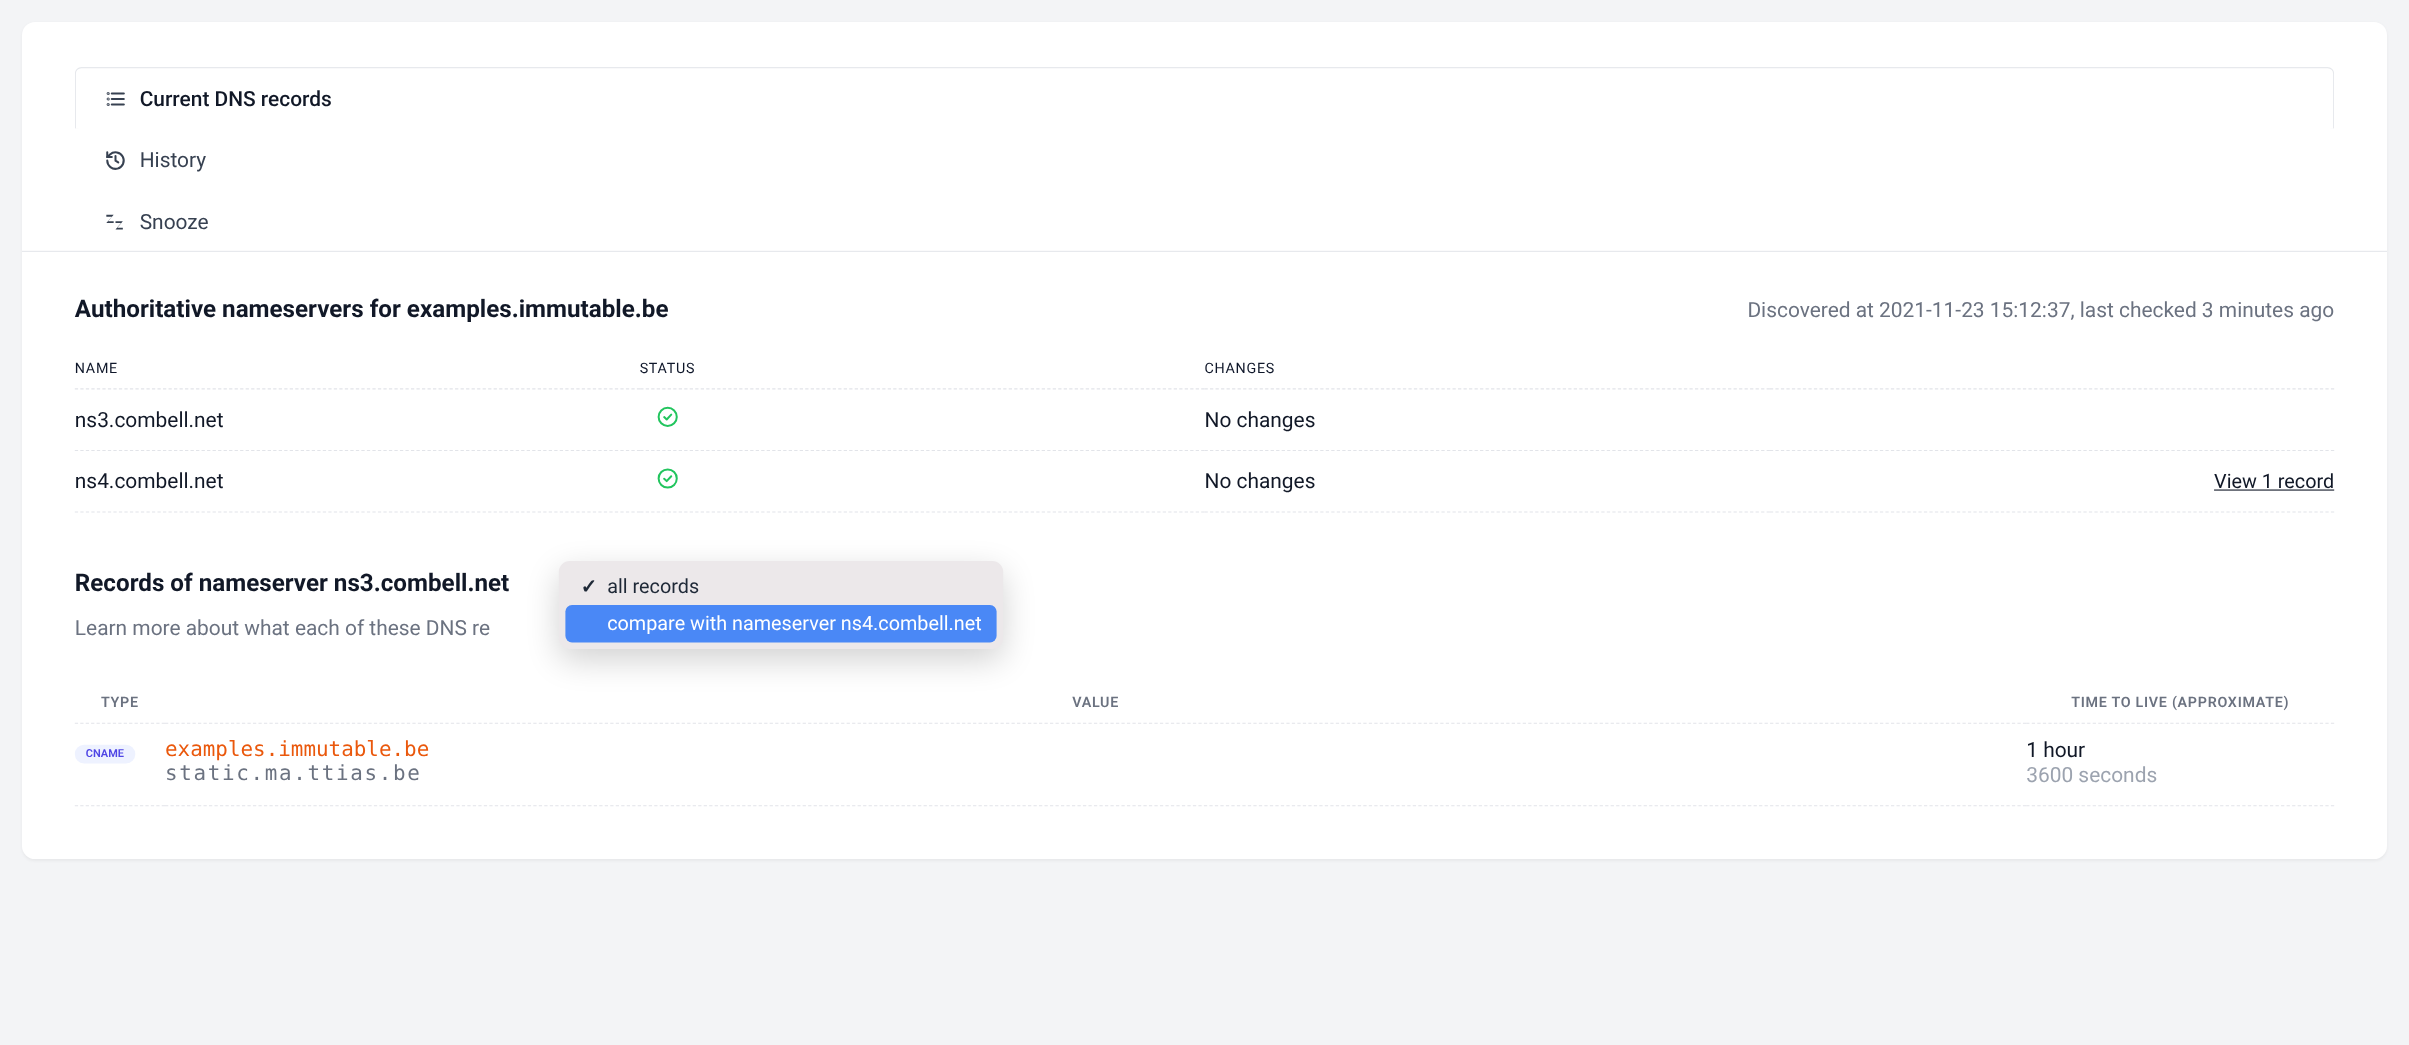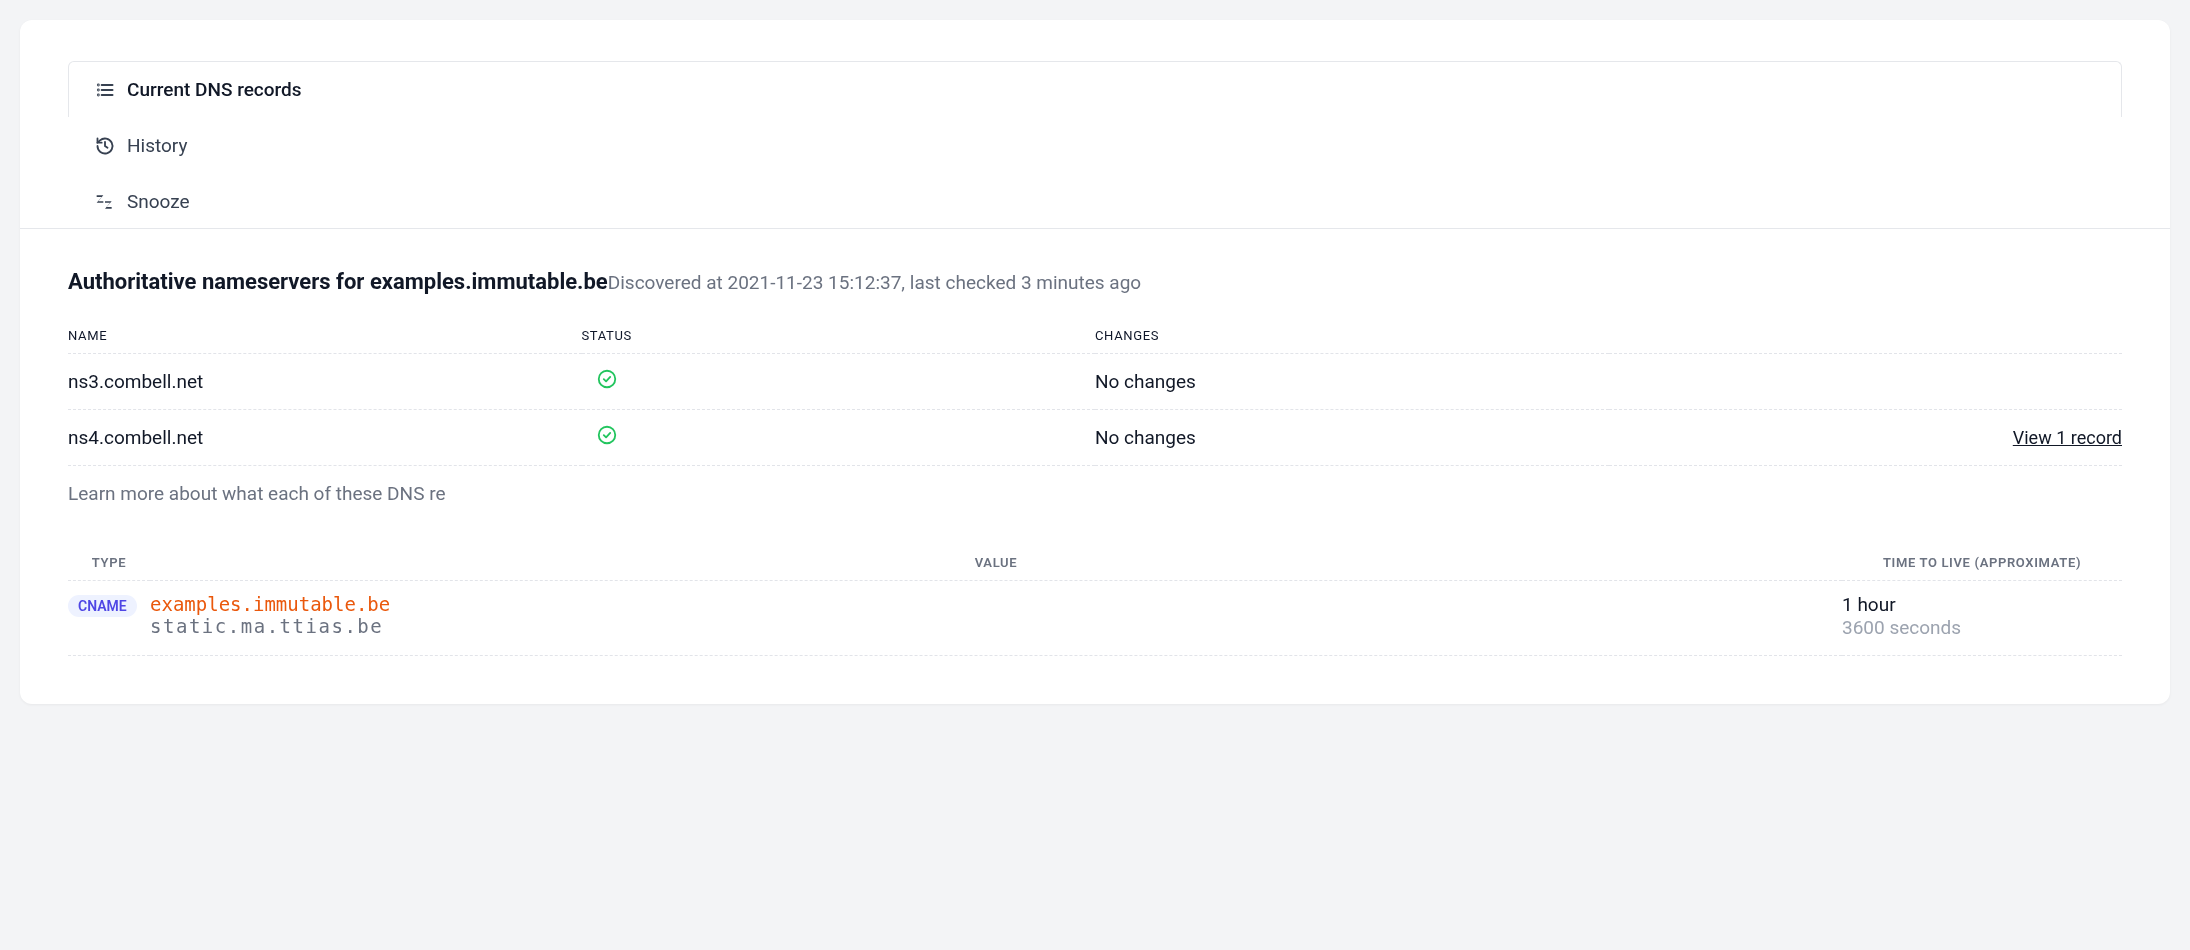--- a/index.html
+++ b/index.html
@@ -56,20 +56,21 @@
   .tab-icon {
     width: 20px;
     height: 20px;
     display: inline-flex;
     align-items: center;
     justify-content: center;
     color: #374151;
   }
   .section-head {
     display: flex;
+    justify-content: space-between;
     align-items: baseline;
     margin-top: 40px;
     margin-bottom: 24px;
   }
   .section-title {
     font-size: 22px;
     font-weight: 700;
     color: #111827;
   }
   .section-meta {
@@ -195,21 +196,21 @@
     font-size: 19px;
     vertical-align: top;
   }
   .rec-type-col { width: 82px; }
   .rec-value-col { width: auto; }
   .rec-ttl-col { width: 280px; }
   .type-badge {
     display: inline-block;
     background: #eef2ff;
     color: #4f46e5;
-    font-size: 14px;
+    font-size: 10px;
     font-weight: 600;
     padding: 3px 10px;
     border-radius: 999px;
   }
   .domain-main {
     color: #ea580c;
     font-family: ui-monospace, SFMono-Regular, Menlo, Consolas, monospace;
     font-size: 19px;
   }
   .domain-sub {
@@ -300,20 +301,36 @@
           </span>
         </td>
         <td>No changes</td>
         <td class="col-actions">
           <a href="#" class="view-link">View 1 record</a>
         </td>
       </tr>
     </tbody>
   </table>
 
+  <div class="records-title-row">
+    <div class="records-title">Records of nameserver ns3.combell.net</div>
+
+    <div class="select-backing"></div>
+
+    <div class="dropdown">
+      <div class="dropdown-item">
+        <span class="check">✓</span>
+        <span>all records</span>
+      </div>
+      <div class="dropdown-item selected">
+        <span class="check">✓</span>
+        <span>compare with nameserver ns4.combell.net</span>
+      </div>
+    </div>
+  </div>
 
   <div class="records-sub">Learn more about what each of these DNS re</div>
 
   <table class="rec-table">
     <thead>
       <tr>
         <th class="rec-type-col">TYPE</th>
         <th class="rec-value-col">VALUE</th>
         <th class="rec-ttl-col">TIME TO LIVE (APPROXIMATE)</th>
       </tr>

